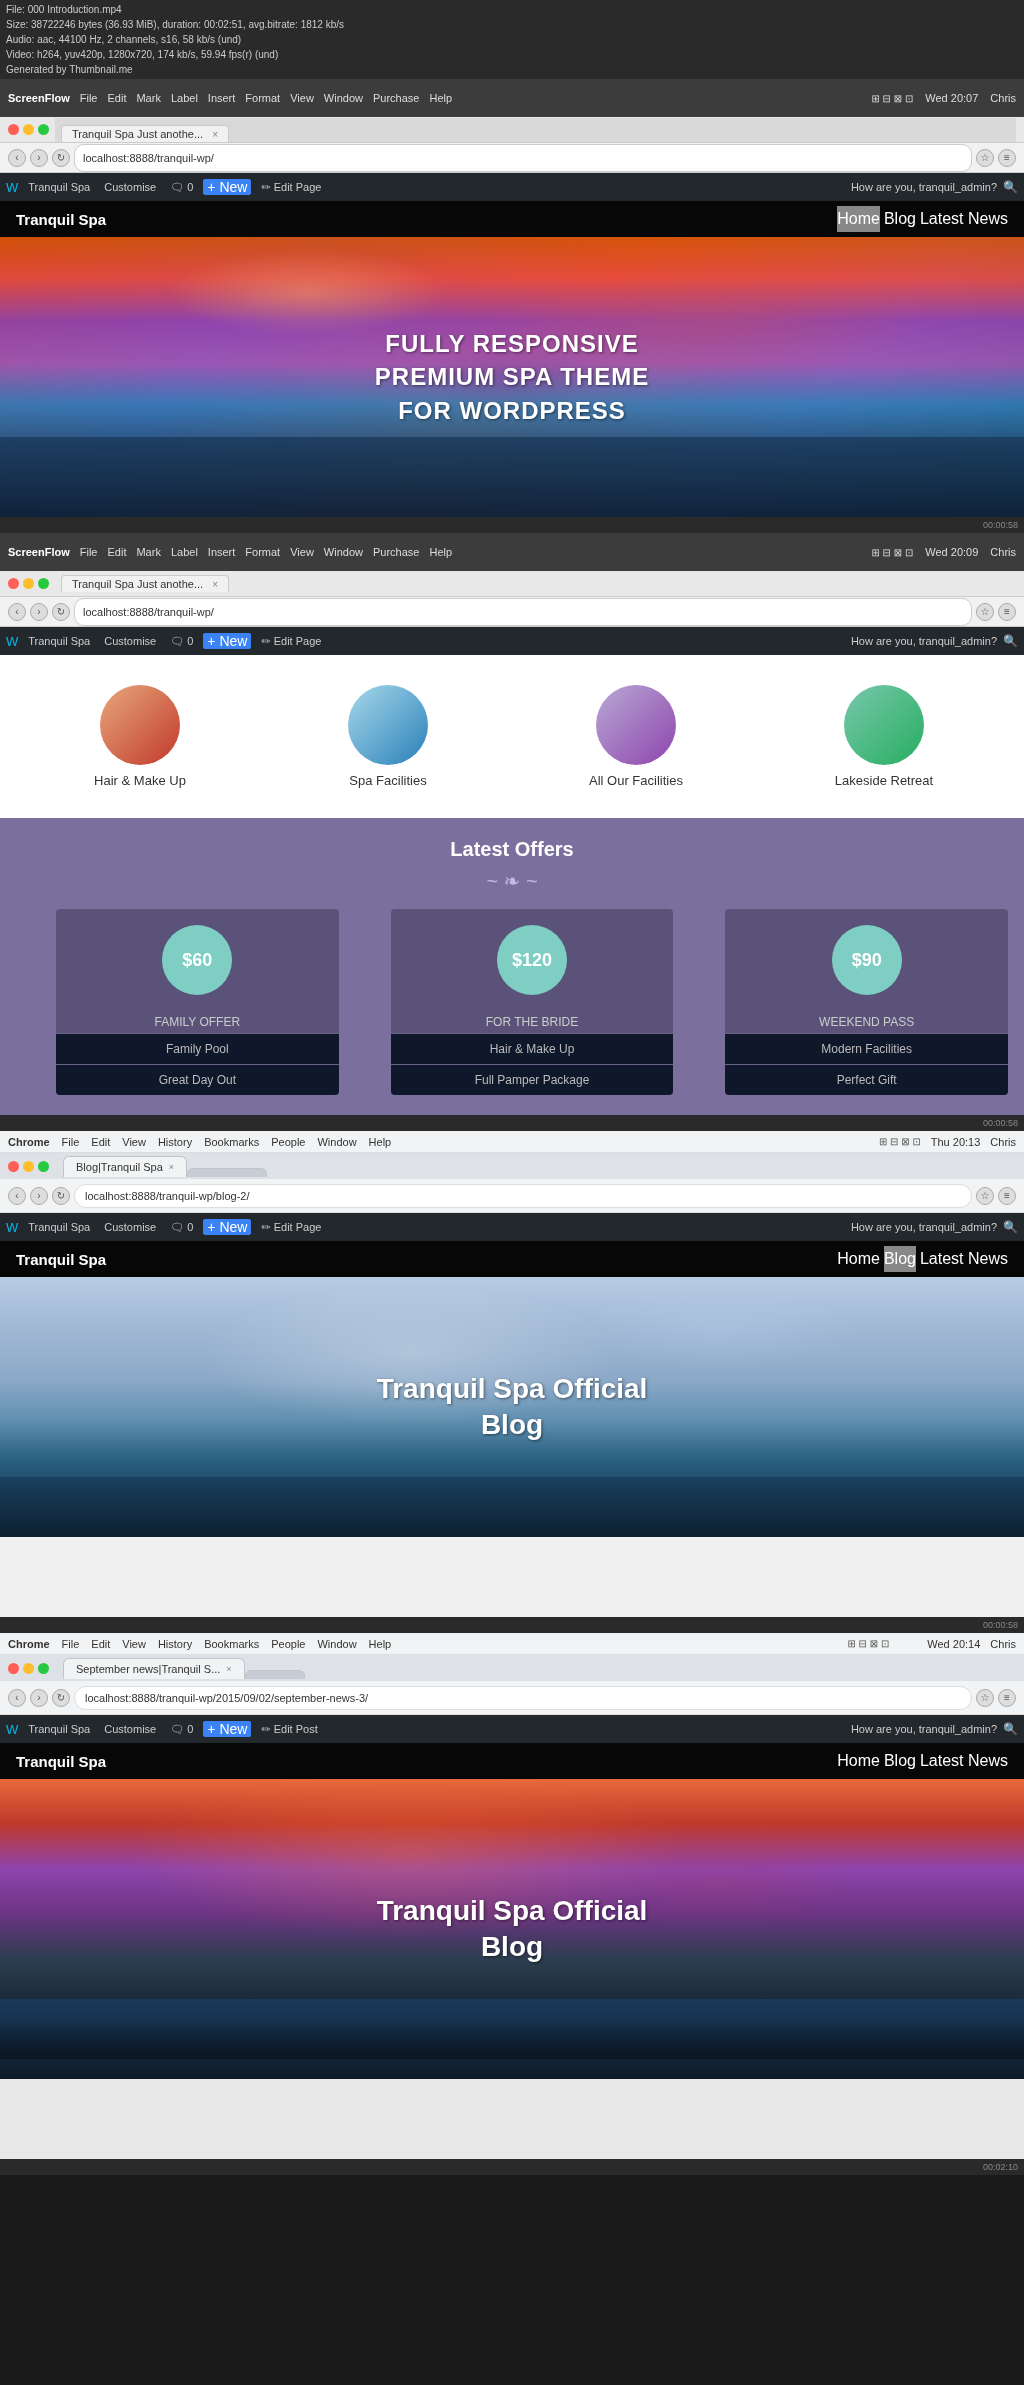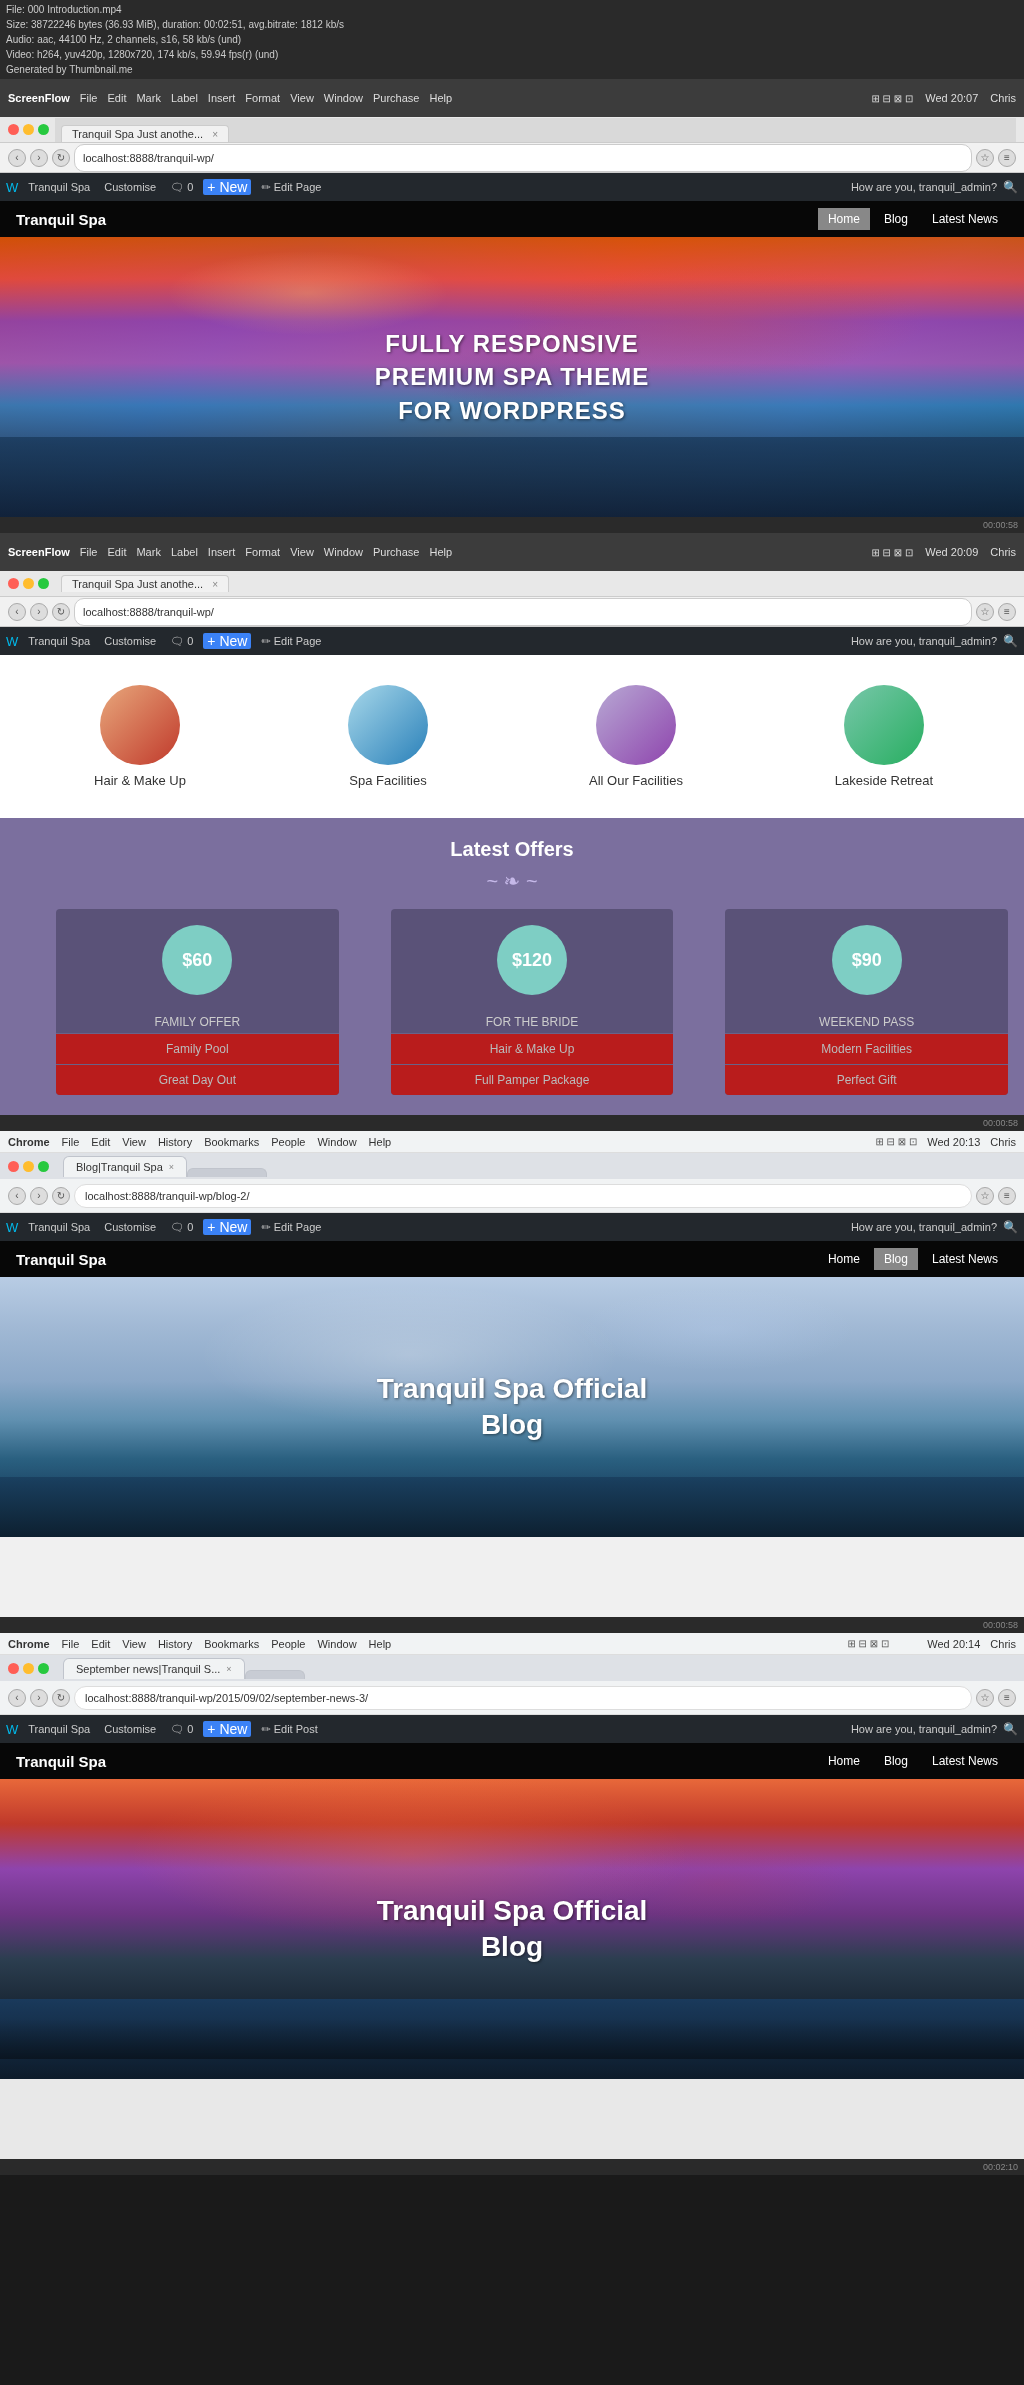--- a/index.html
+++ b/index.html
@@ -103,22 +103,22 @@
       background: rgba(0,0,0,0.7);
       height: 36px;
       display: flex;
       align-items: center;
       padding: 0 16px;
       color: #fff;
     }
     .site-nav .site-title { font-size: 15px; font-weight: bold; flex: 1; }
     .site-nav .nav-items { display: flex; gap: 4px; }
     .nav-item {
-      padding: 4px 10px;
-      font-size: 12px;
+      padding: 4px 0;
+      font-size: 16px;
       color: #fff;
       cursor: pointer;
     }
     .nav-item.active { background: #888; }
 
     
     .hero {
       position: relative;
       height: 280px;
       overflow: hidden;
@@ -223,21 +223,21 @@
       font-weight: bold;
     }
     .offer-title {
       color: #ccc;
       font-size: 12px;
       text-transform: uppercase;
       text-align: center;
       padding: 4px 0;
     }
     .offer-feature {
-      background: #b91c1c;
+      background: #0f172a;
       color: #bbb;
       font-size: 12px;
       text-align: center;
       padding: 8px;
       border-top: 1px solid #6a6288;
     }
 
     
     .blog-hero {
       position: relative;
@@ -583,21 +583,21 @@
   <span class="chrome-menu-item">File</span>
   <span class="chrome-menu-item">Edit</span>
   <span class="chrome-menu-item">View</span>
   <span class="chrome-menu-item">History</span>
   <span class="chrome-menu-item">Bookmarks</span>
   <span class="chrome-menu-item">People</span>
   <span class="chrome-menu-item">Window</span>
   <span class="chrome-menu-item">Help</span>
   <span style="margin-left:auto;display:flex;gap:10px;align-items:center;">
     <span style="font-size:10px;color:#555;">⊞ ⊟ ⊠ ⊡</span>
-    <span style="font-size:11px;">Wed 20:13</span>
+    <span style="font-size:11px;">Thu 20:13</span>
     <span style="font-size:11px;">Chris</span>
   </span>
 </div>
 
 <div class="browser-window">
   <div class="chrome-titlebar">
     <div class="traffic-lights">
       <div class="tl tl-red"></div>
       <div class="tl tl-yellow"></div>
       <div class="tl tl-green"></div>

